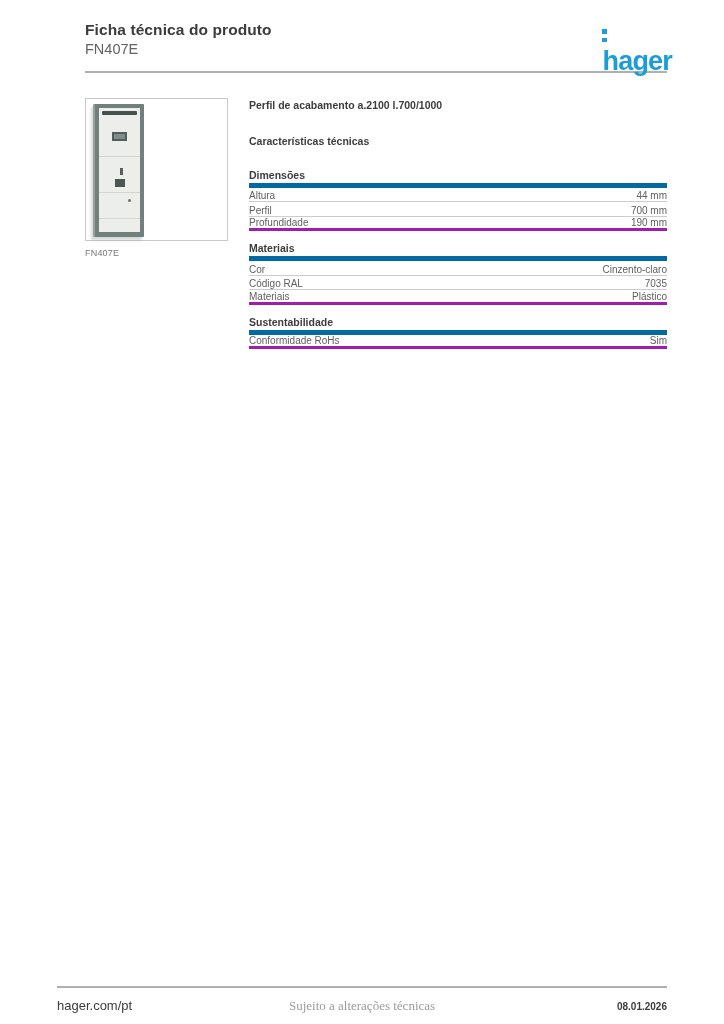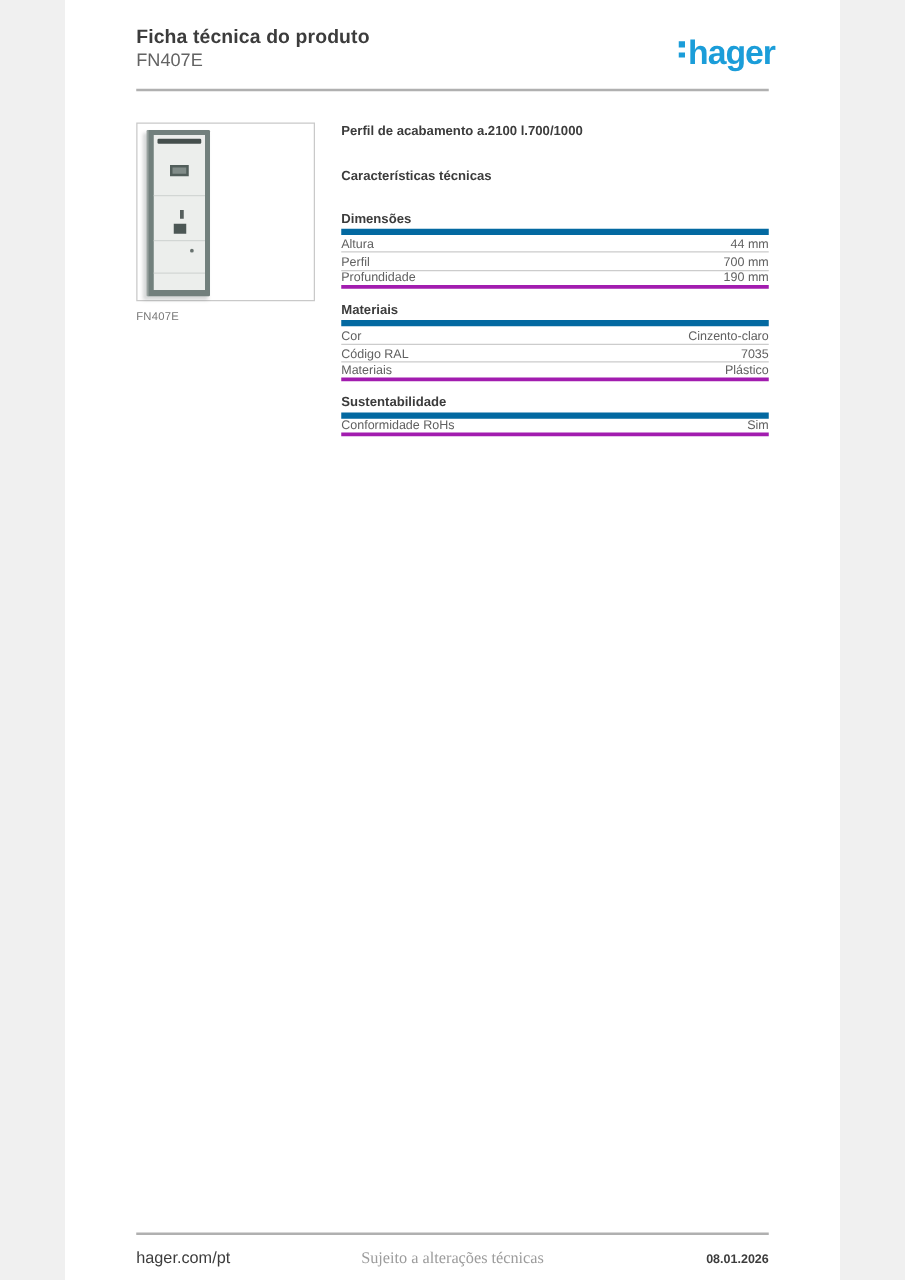--- a/index.html
+++ b/index.html
@@ -1,30 +1,31 @@
 <!DOCTYPE html>
 <html><head>
 <meta charset="utf-8">
 <style>
   * { margin: 0; padding: 0; box-sizing: border-box; }
   html, body { background: #f0f0f0; }
   body { font-family: "Liberation Sans", "DejaVu Sans", sans-serif; }
   .page {
     position: relative;
-    width: 620px; height: 1024px;
+    width: 724px; height: 1024px;
     margin: 0 auto;
     background: #ffffff;
     overflow: hidden;
+    padding-left: 28px;
   }
 
   
   .header { position: relative; padding: 21px 57px 0 57px; }
   .title { font-size: 15.5px; font-weight: bold; color: #3c3c3c; line-height: 18px; letter-spacing: 0.1px; }
   .subtitle { font-size: 14.5px; color: #636363; line-height: 17px; margin-top: 2px; }
-  .logo { position: absolute; top: 29px; right: 52px; display: flex; align-items: center; }
+  .logo { position: absolute; top: 29px; right: 52px; display: flex; align-items: flex-start; flex-direction: column; }
   .logo-colon { display: flex; flex-direction: column; justify-content: space-between; height: 13px; margin-right: 2.5px; margin-bottom: 6px; }
   .logo-colon i { display: block; width: 4.5px; height: 4.5px; }
   .logo-text { font-size: 27px; font-weight: bold; line-height: 1; letter-spacing: -0.8px; }
   .header-rule { margin: 13px 57px 0 57px; height: 1.5px; background: #b0b0b0; }
 
   
   .main { display: flex; align-items: flex-start; margin: 25px 57px 0 57px; }
 
   .product-visual { width: 144px; flex: none; margin-right: 20px; }
   .product-image-box { position: relative; width: 143px; height: 143px; background: #ffffff; border: 1px solid #c9c9c9; }

